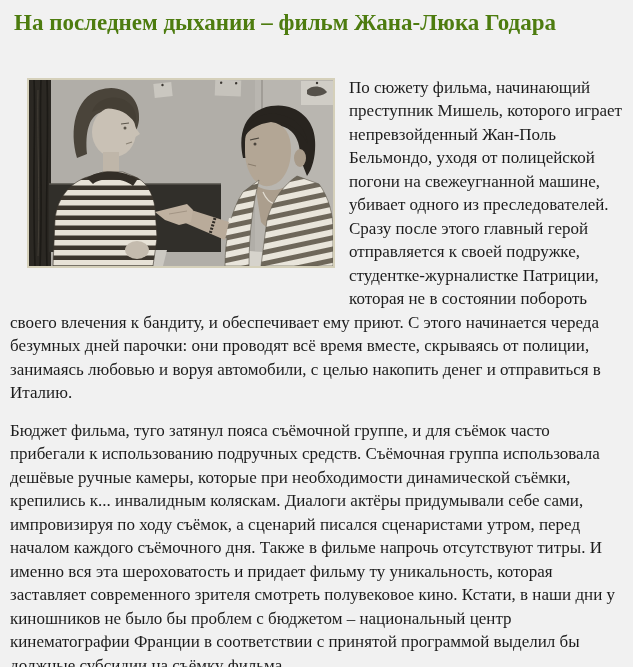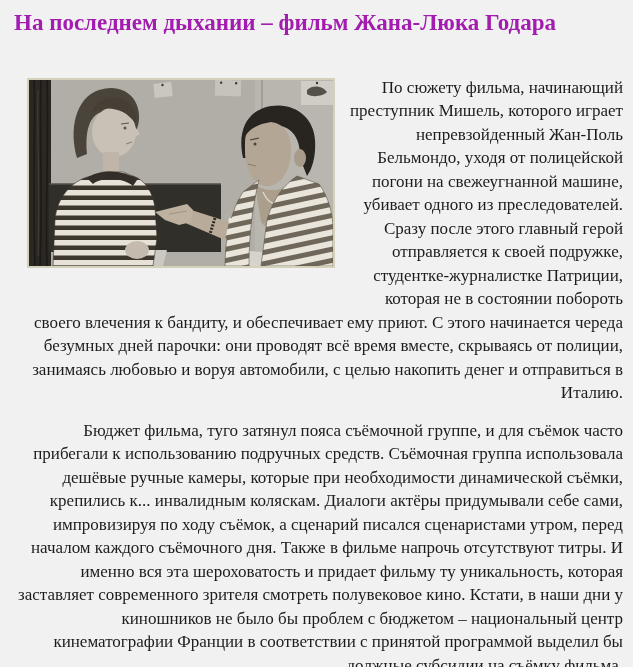--- a/index.html
+++ b/index.html
@@ -6,28 +6,28 @@
   body {
     width: 633px; height: 667px;
     background: #f1f1f1;
     overflow: hidden;
     font-family: "Liberation Serif", "DejaVu Serif", serif;
   }
   .page { padding: 0 10px; }
   h1.article-title {
     font-family: "Liberation Serif", "DejaVu Serif", serif;
     font-size: 23px; line-height: 1.26; font-weight: bold;
-    color: #a21caf;
+    color: #4d7c0f;
     margin: 9px 0 25px 4px;
   }
   .article-body {
     font-size: 17px; line-height: 23.5px;
     color: #1c1c1c;
   }
-  .article-body p { margin: 12px 0 14px; text-align: right; }
+  .article-body p { margin: 12px 0 14px; }
   .article-body p:first-of-type { margin-top: 38px; }
   figure.film-photo {
     float: left;
     width: 304px; height: 186px;
     margin: 2px 14px 25px 17px;
     padding: 0;
     border: 2px solid #d5d0ba;
     background: #b1aea8;
     line-height: 0;
   }

